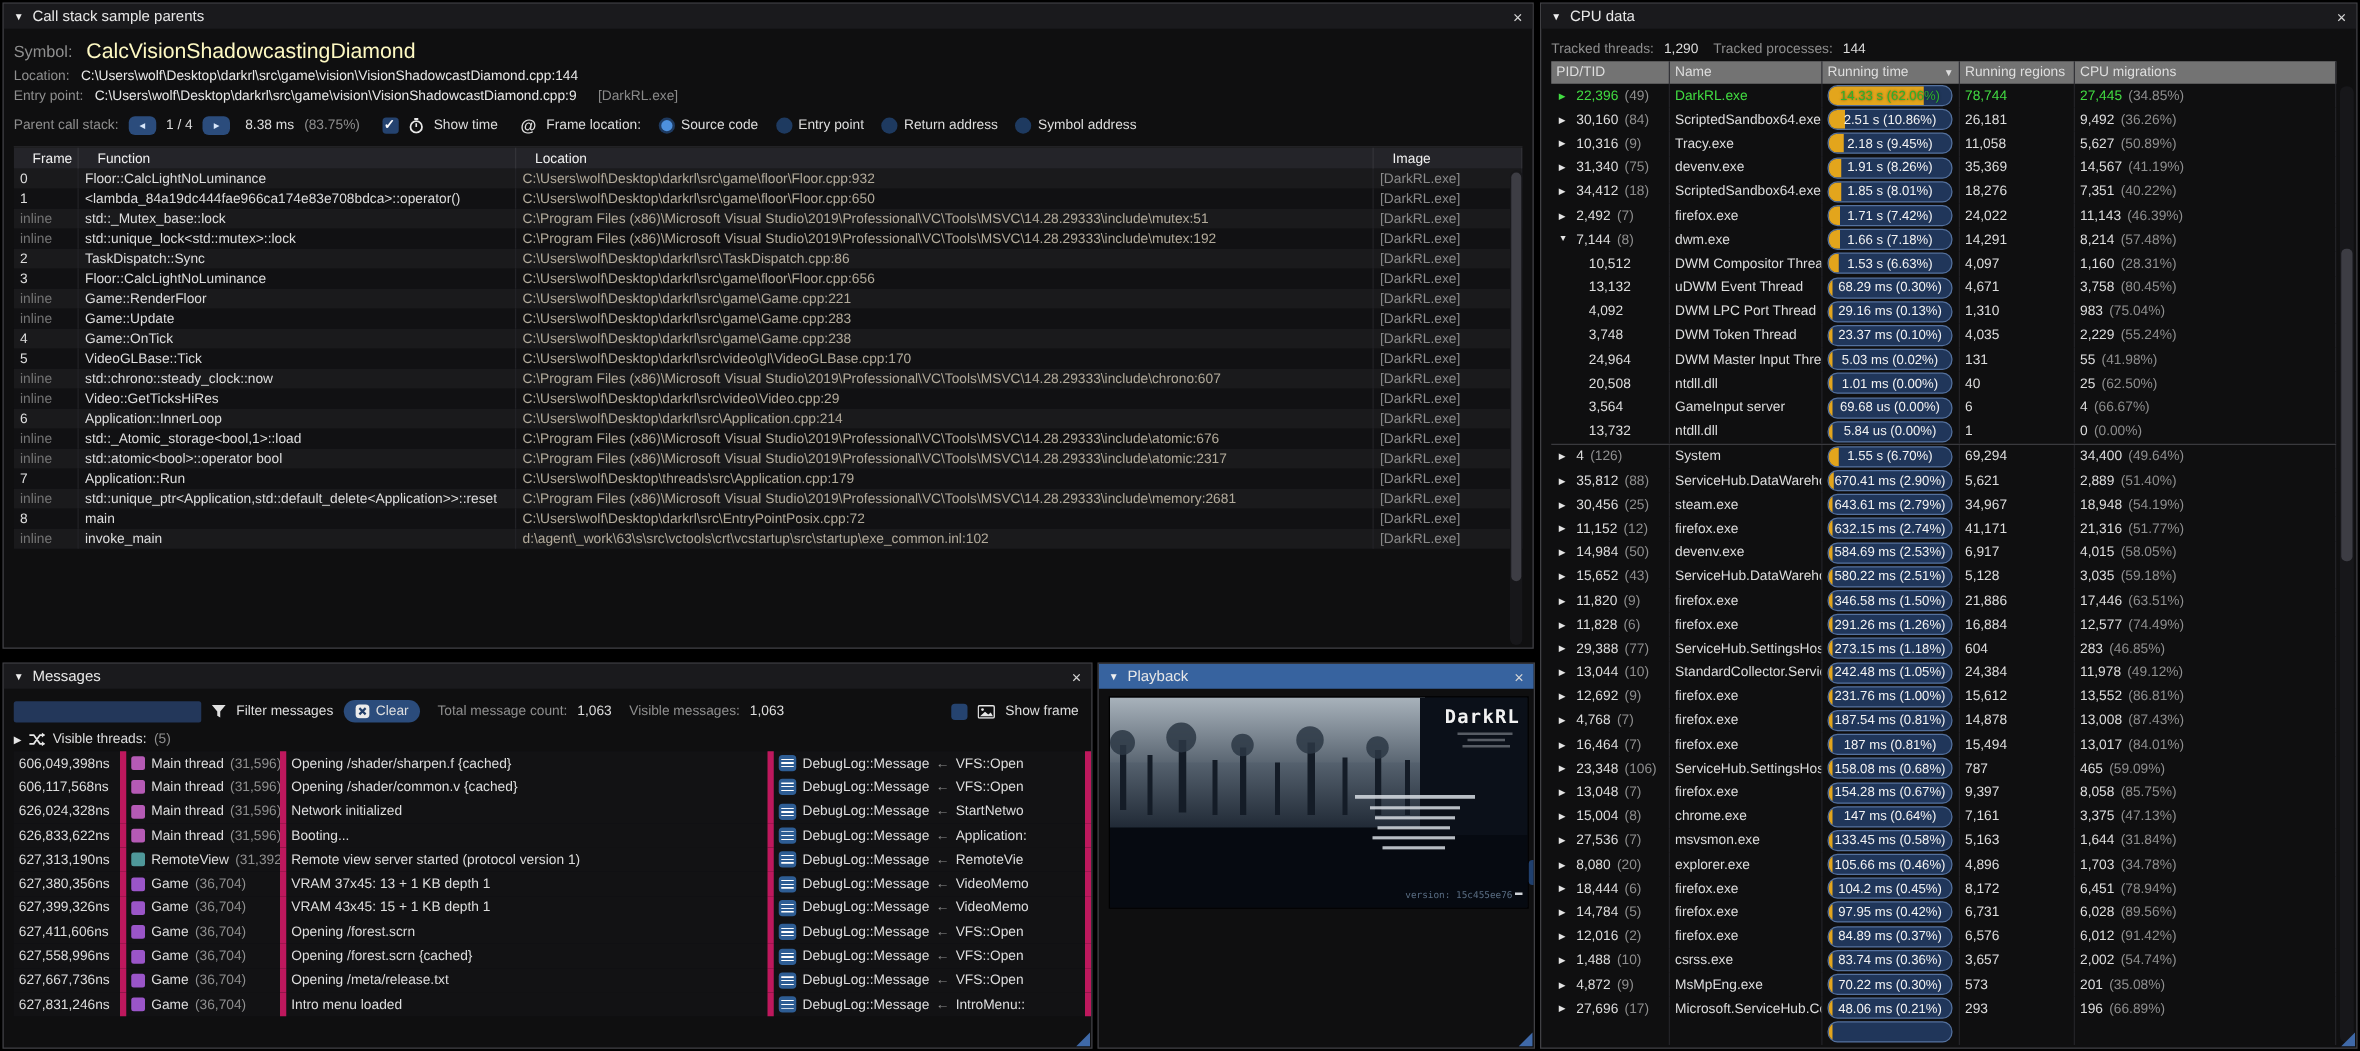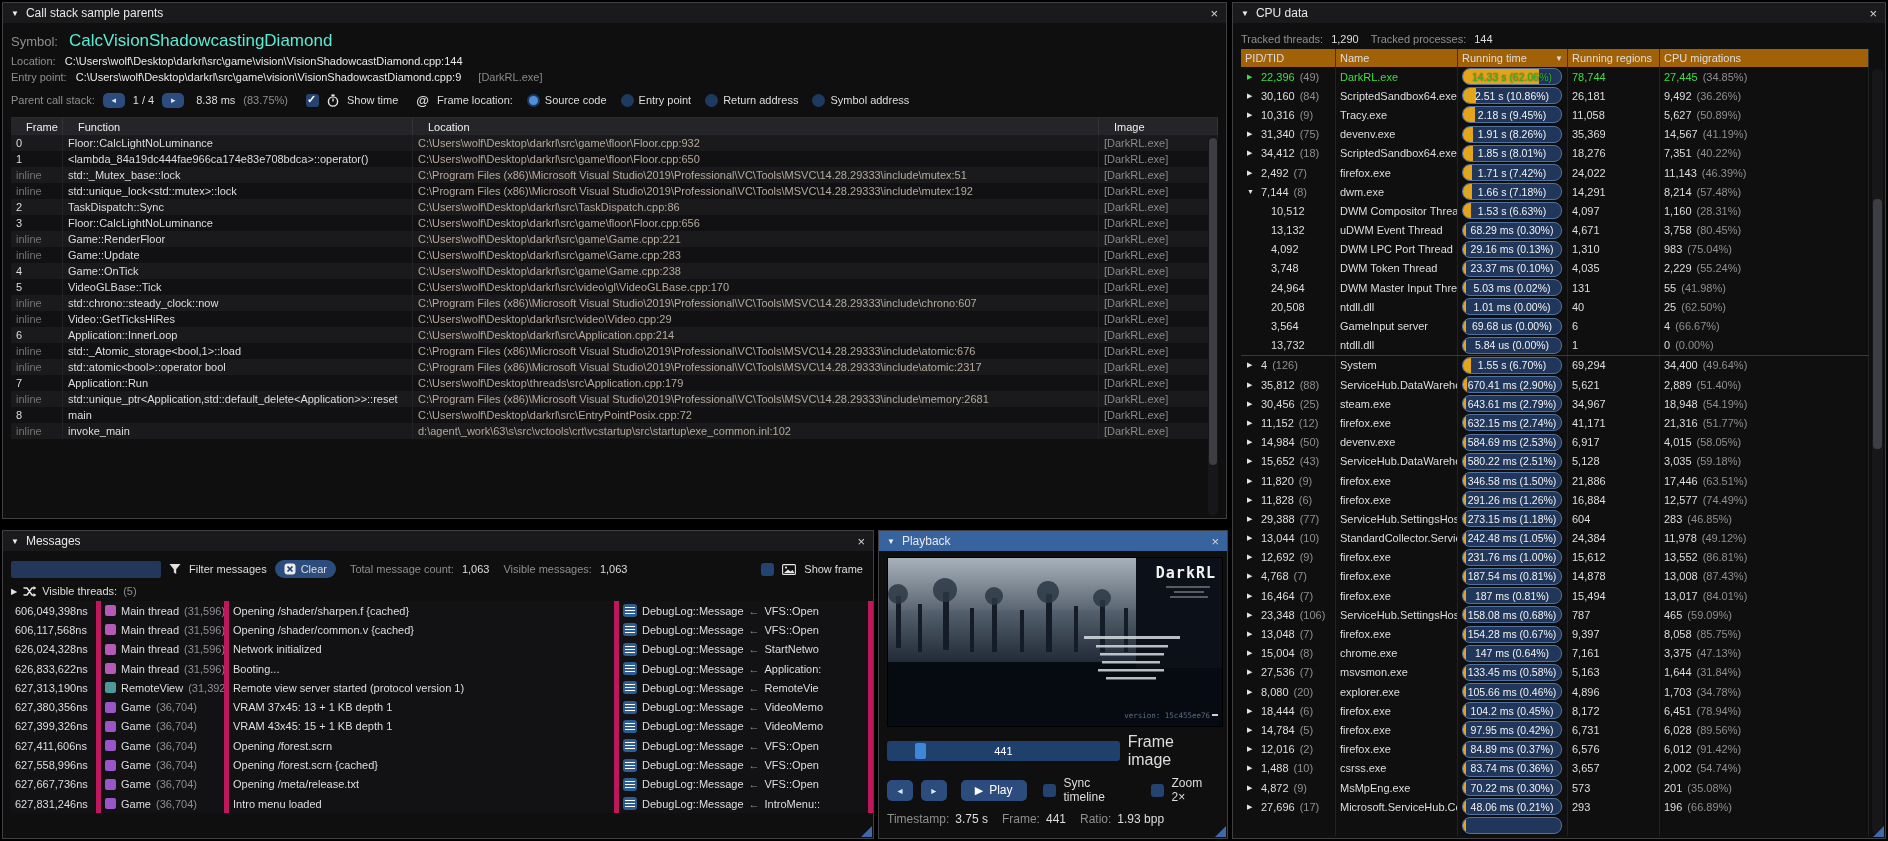--- a/index.html
+++ b/index.html
@@ -11,21 +11,21 @@
   .tb.active{background:#37639f}
   .tri{font-size:8px;color:#efefef;cursor:pointer}
   .cl{margin-left:auto;color:#d6d6d6;font-size:13px;cursor:pointer;line-height:1}
   .dim{color:#8f8f8f}.dim2{color:#747474}
   .grip{position:absolute;right:1px;bottom:1px;width:0;height:0;border-left:11px solid transparent;border-bottom:11px solid #3f69a8}
   
   #cswin{left:2px;top:2px;width:1225px;height:517px}
   .csbody{padding:6px 8px 0 8px;display:flex;flex-direction:column;flex:1;overflow:hidden}
   .symline{margin-top:2px}
   .symline .lbl{font-size:13px;color:#8f8f8f;vertical-align:middle}
-  .symline .val{font-size:17px;color:#5eead4;margin-left:8px;vertical-align:middle}
+  .symline .val{font-size:17px;color:#fef9c3;margin-left:8px;vertical-align:middle}
   .metaline{margin-top:4px;font-size:11px}
   .metaline .lbl{color:#8f8f8f}
   .metaline .val{color:#e9e9e9;margin-left:6px}
   .metaline .img{color:#8a8a8a;margin-left:14px}
   .toolrow{display:flex;align-items:center;gap:8px;margin-top:8px;height:18px}
   .navbtn{width:22px;height:15px;background:#2b4c7c;border-radius:5px;color:#d7e6fa;display:flex;align-items:center;justify-content:center;font-size:9px;cursor:pointer}
   .cb{width:13px;height:13px;background:#25436f;border-radius:3px;position:relative;cursor:pointer;flex:none}
   .cb.on::after{content:"✓";position:absolute;left:1px;top:-1px;color:#fff;font-size:11px;font-weight:bold}
   .rad{width:13px;height:13px;border-radius:50%;background:#1e3a60;position:relative;cursor:pointer;flex:none}
   .rad.on::after{content:"";position:absolute;inset:2px;border-radius:50%;background:#4d90dd}
@@ -50,35 +50,35 @@
   .msggrid{display:grid;grid-template-columns:90px 128px 390px 1fr}
   .msghd{background:#242429;height:18px;align-items:center;margin-right:2px}
   .msghd>div{padding-left:4px;border-right:1px solid #333338;height:100%;display:flex;align-items:center}
   .msg-row{height:19.3px;align-items:center;background:#121214}
   .msg-row>div{padding-left:4px;border-right:5px solid #be185d;white-space:nowrap;overflow:hidden;display:flex;align-items:center;gap:5px;height:100%}
   .sw{width:11px;height:11px;border-radius:2px;flex:none}
   .lsicon{width:14px;height:13px;background:#2e5d94;border-radius:3px;flex:none;position:relative}
   .lsicon::after{content:"";position:absolute;inset:3px 2px;background:repeating-linear-gradient(#fff 0 1px,transparent 1px 3px)}
   
   #pbwin{left:878px;top:530px;width:350px;height:309px}
-  .pbbody{padding:6px 8px;display:flex;flex-direction:column;flex:1;overflow:hidden}
+  .pbbody{padding:6px 8px;display:flex;flex-direction:row;flex:1;overflow:hidden}
   .pbimg{width:334px;height:168px;flex:none;border:1px solid #000}
   .sliderrow{display:flex;align-items:center;gap:8px;margin-top:6px}
   .slider{width:240px;height:20px;background:#1f3f6d;border-radius:3px;position:relative;display:flex;align-items:center;justify-content:center;color:#fff}
   .slider .grab{position:absolute;top:2px;bottom:2px;width:11px;background:#3e86d8;border-radius:2px}
   .btnrow{display:flex;align-items:center;gap:8px;margin-top:7px}
   .sqbtn{width:26px;height:21px;background:#2b4c7c;border-radius:5px;display:flex;align-items:center;justify-content:center;color:#dcebff;font-size:10px;cursor:pointer}
   .playbtn{height:21px;background:#2b4c7c;border-radius:5px;display:flex;align-items:center;gap:6px;padding:0 14px;cursor:pointer;color:#fff;font-size:12px}
   .statusrow{display:flex;align-items:center;gap:6px;margin-top:8px;font-size:12px}
   
   #cpuwin{left:1232px;top:2px;width:654px;height:837px}
   .cpubody{padding:6px 0 0 8px;display:flex;flex-direction:column;flex:1;overflow:hidden;position:relative}
   .metrics{display:flex;gap:8px;align-items:center;height:20px;font-size:11px}
   .cpugrid{display:grid;grid-template-columns:95px 122px 110px 92px 1fr}
-  .cpuhd{background:#a16207;height:18px;align-items:center;margin-right:16px}
+  .cpuhd{background:#737373;height:18px;align-items:center;margin-right:16px}
   .cpuhd>div{padding-left:4px;border-right:1px solid #333338;height:100%;display:flex;align-items:center;white-space:nowrap;overflow:hidden}
   .cpu-row{height:19.2px;align-items:center;margin-right:16px}
   .cpu-row>div{border-right:1px solid #222226;height:100%;display:flex;align-items:center;white-space:nowrap;overflow:hidden}
   .cpu-row.sep{border-top:1px solid #3a3a3e}
   .cpu-row .c1{padding-left:6px;gap:5px}
   .cpu-row .c1 .ar{font-size:7px;color:#e4e4e4;width:9px;flex:none}
   .cpu-row.child .c1{padding-left:30px}
   .cpu-row .c2{padding-left:4px}
   .pill{width:98px;height:15px;margin-left:4px;border:1px solid #54719e;border-radius:8px;background:#20365a;
         position:relative;display:flex;align-items:center;justify-content:center;font-size:10.5px;overflow:hidden;flex:none}

